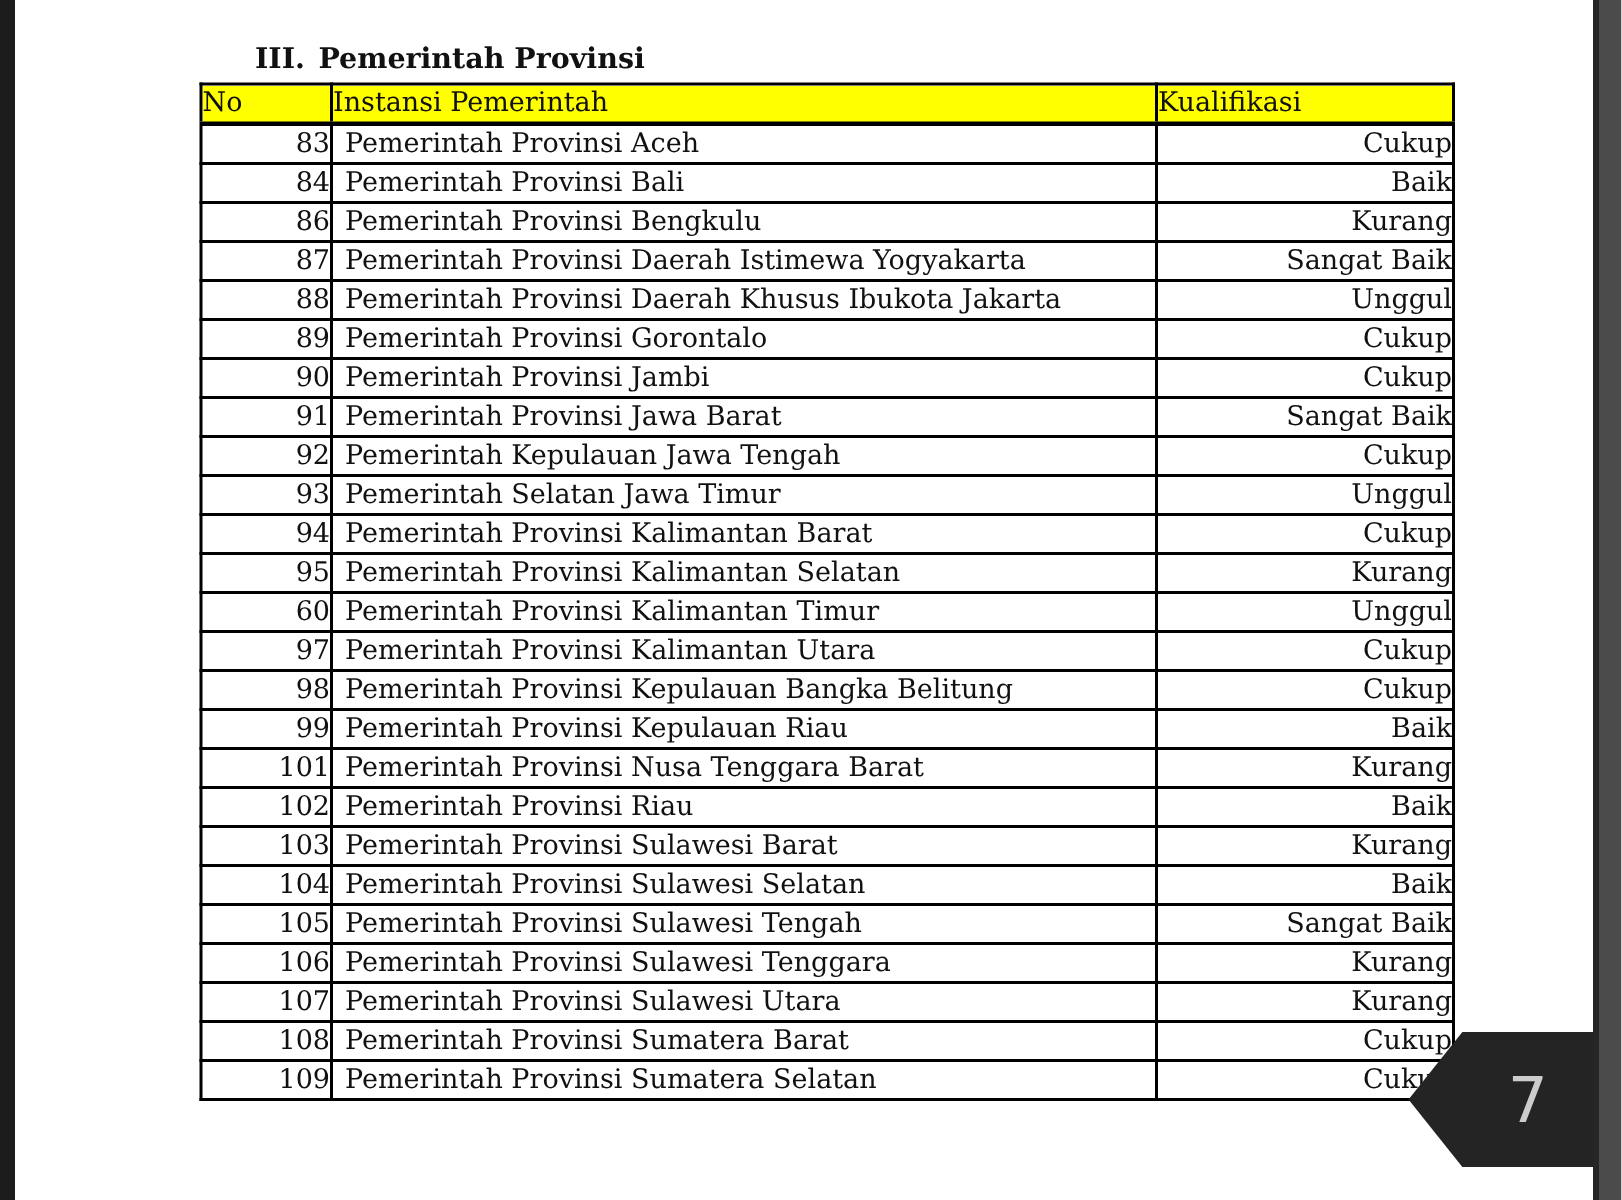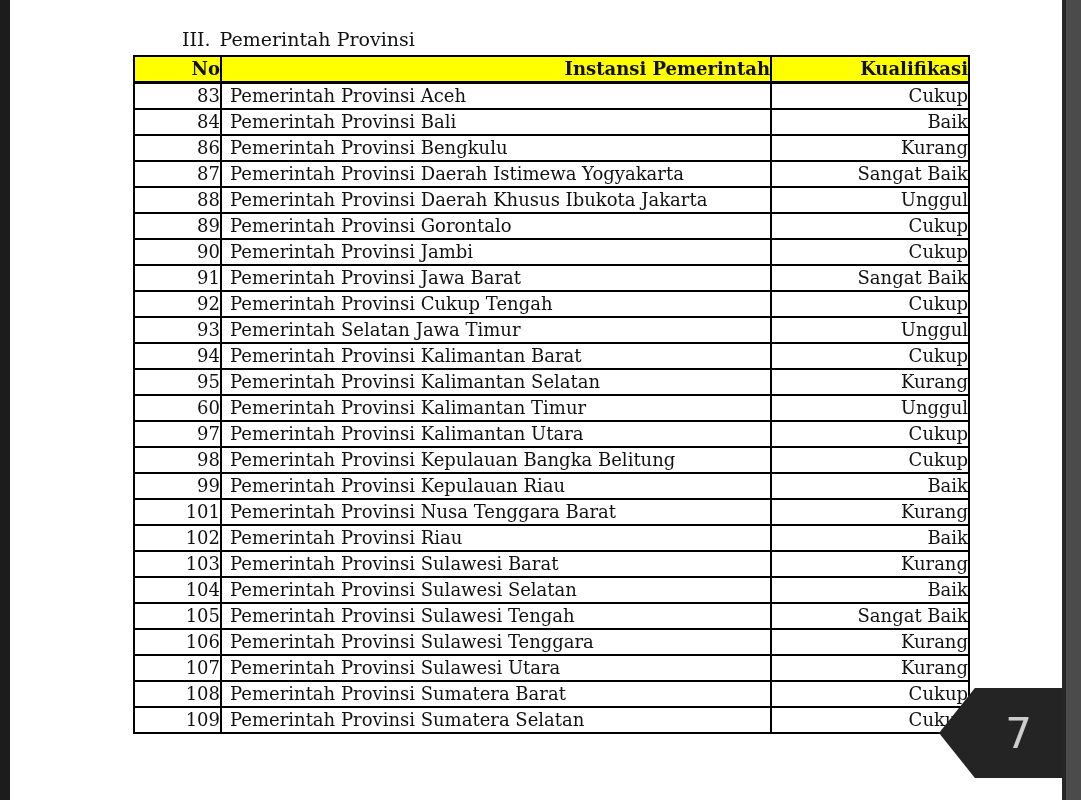--- a/index.html
+++ b/index.html
@@ -26,24 +26,25 @@
     position: absolute;
     right: 0; top: 0;
     width: 19px; height: 800px;
     background: var(--right-edge, #4b4b4b);
     border-left: 4px solid var(--right-edge-border, #262626);
     box-sizing: border-box;
     z-index: 6;
   }
   .section-title {
     position: absolute;
-    left: 182px; top: 28px;
+    left: 170px; top: 28px;
     font-size: 19px;
     white-space: nowrap;
     z-index: 2;
+    font-weight: bold;
   }
   .section-title .roman { margin-right: 9px; }
   table.gov-table {
     position: absolute;
     left: 133px; top: 55px;
     width: 835px;
     border-collapse: collapse;
     table-layout: fixed;
     background: #ffffff;
     z-index: 1;
@@ -55,22 +56,22 @@
     border: 2px solid var(--table-border, #000000);
     font-size: 18px;
     line-height: 24px;
     height: 24px;
     padding: 0;
     vertical-align: top;
     overflow: hidden;
   }
   .gov-table th {
     background: var(--header-bg, #ffff00);
-    font-weight: bold;
-    text-align: right;
+    font-weight: normal;
+    text-align: left;
     border-bottom-width: 3px;
     margin-left: 27px;
   }
   .gov-table td:nth-child(1),
   .gov-table td:nth-child(3) { text-align: right; }
   .gov-table td:nth-child(2) {
     text-align: left;
     padding-left: 8px;
     padding-right: 20px;
   }
@@ -152,21 +153,21 @@
         <td>Pemerintah Provinsi Jambi</td>
         <td>Cukup</td>
       </tr>
       <tr>
         <td>91</td>
         <td>Pemerintah Provinsi Jawa Barat</td>
         <td>Sangat Baik</td>
       </tr>
       <tr>
         <td>92</td>
-        <td>Pemerintah Provinsi Cukup Tengah</td>
+        <td>Pemerintah Kepulauan Jawa Tengah</td>
         <td>Cukup</td>
       </tr>
       <tr>
         <td>93</td>
         <td>Pemerintah Selatan Jawa Timur</td>
         <td>Unggul</td>
       </tr>
       <tr>
         <td>94</td>
         <td>Pemerintah Provinsi Kalimantan Barat</td>

